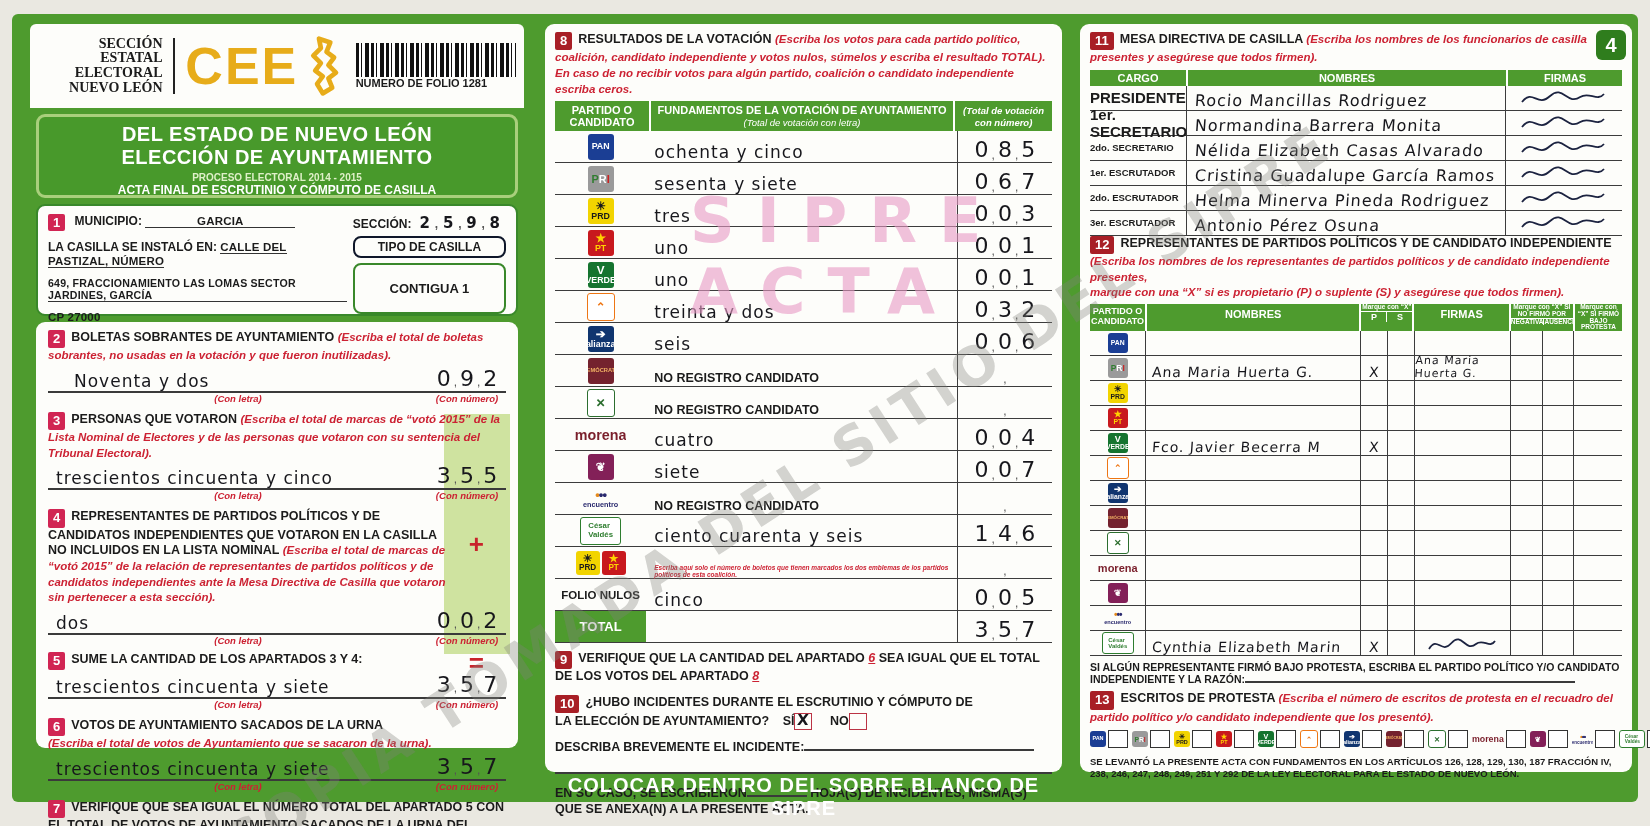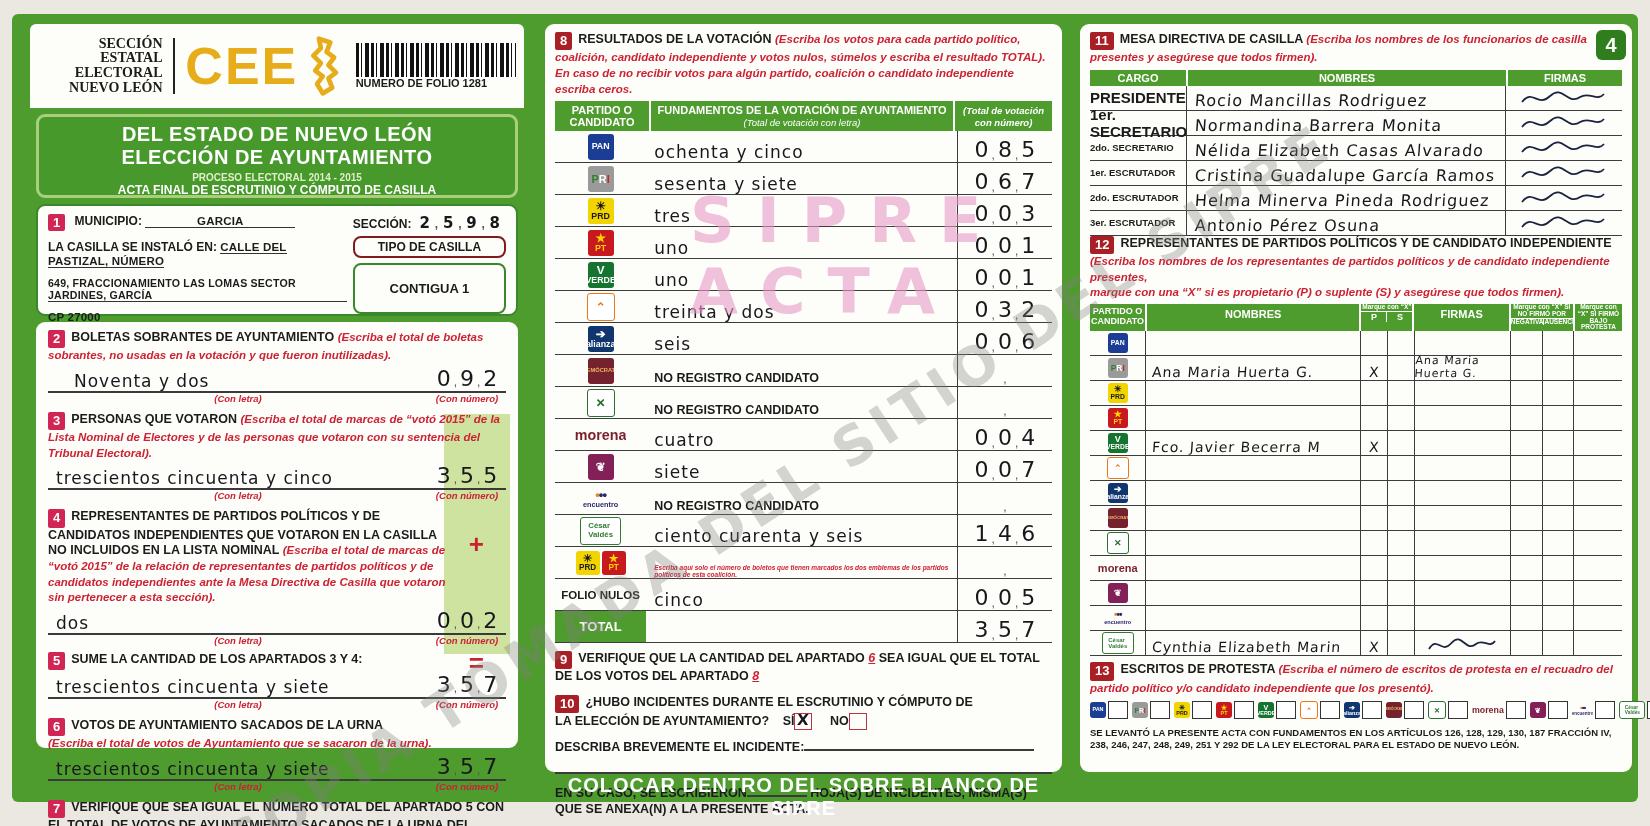--- a/index.html
+++ b/index.html
@@ -92,21 +92,21 @@
           <span class="addr" style="display:inline-block;width:150px;text-align:center">GARCIA</span>
         </div>
         <div style="font-size:12px;font-weight:bold;margin-top:9px"><span>LA CASILLA SE INSTALÓ EN:</span>
           <span class="addr">CALLE DEL PASTIZAL,  NÚMERO</span></div>
         <div class="addr" style="margin-top:9px;font-size:10.6px">649, FRACCIONAMIENTO LAS LOMAS SECTOR JARDINES, GARCÍA</div>
         <div class="addr" style="margin-top:9px;width:290px">CP 27000</div>
       </div>
       <div style="width:160px;margin-left:6px">
         <div style="font-size:12px;font-weight:bold;white-space:nowrap"><span>SECCIÓN:</span>
           <span class="numcell" id="seccion-digits"><span class="digit" style="font-size:15px">2</span><span class="dsep">,</span><span class="digit" style="font-size:15px">5</span><span class="dsep">,</span><span class="digit" style="font-size:15px">9</span><span class="dsep">,</span><span class="digit" style="font-size:15px">8</span></span></div>
-        <div style="border:2px solid #7f1d1d;border-radius:8px;text-align:center;font-weight:bold;font-size:12px;padding:2px 0;margin-top:4px">TIPO DE CASILLA</div>
+        <div style="border:2px solid #0f172a;border-radius:8px;text-align:center;font-weight:bold;font-size:12px;padding:2px 0;margin-top:4px">TIPO DE CASILLA</div>
         <div style="border:2px solid #39882a;border-radius:8px;text-align:center;font-weight:bold;font-size:13px;padding:16px 0;margin-top:5px">CONTIGUA 1</div>
       </div>
     </div>
   </div>
 
   <div class="panel" style="left:36px;top:322px;width:482px;height:426px;padding:8px 12px">
     <div class="greenband" style="right:8px;top:92px;width:66px;height:240px"></div>
     <div style="position:relative;z-index:1">
 
       <div>
@@ -797,20 +797,23 @@
             <svg class="sig" width="70" height="20" viewBox="0 0 70 20">
               <path d="M2,14 C10.5,0 14,20 24.5,8 C35,-4 38.5,18 49,9 C56,3 63,14 68,6" fill="none" stroke="#1c2340" stroke-width="1.8"></path>
             </svg>
           </div>
     <div class="vcell" style="width:31px"></div>
     <div class="vcell" style="width:31px"></div>
     <div class="vcell" style="width:48px"></div>
         </div>
       </div>
 
+    <div style="font-size:10.5px;font-weight:bold;margin-top:5px">
+      <span>SI ALGÚN REPRESENTANTE FIRMÓ BAJO PROTESTA, ESCRIBA EL PARTIDO POLÍTICO Y/O CANDIDATO</span><br><span>INDEPENDIENTE Y LA RAZÓN:</span><span class="wline" style="display:inline-block;width:330px"></span>
+    </div>
 
     <div class="lbl" style="margin-top:6px"><span class="badge bred">13</span><span>ESCRITOS DE PROTESTA</span> <span class="redsm">(Escriba el número de escritos de protesta en el recuadro del partido político y/o candidato independiente que los presentó).</span></div>
     <div id="s13-strip" style="display:flex;gap:4px;margin-top:5px;align-items:center">
         <span style="display: inline-flex; align-items: center; gap: 2px;">
           <span class="logo" style="flex-direction:column;width:16px;height:16px;background:#1b3e94;color:#ffffff">
             <span style="font-size:5.44px;line-height:1">PAN</span>
           </span>
           <span style="display:inline-block;width:18px;height:16px;border:1.6px solid #333;background:#fff"></span>
         </span>
         <span style="display: inline-flex; align-items: center; gap: 2px;">

